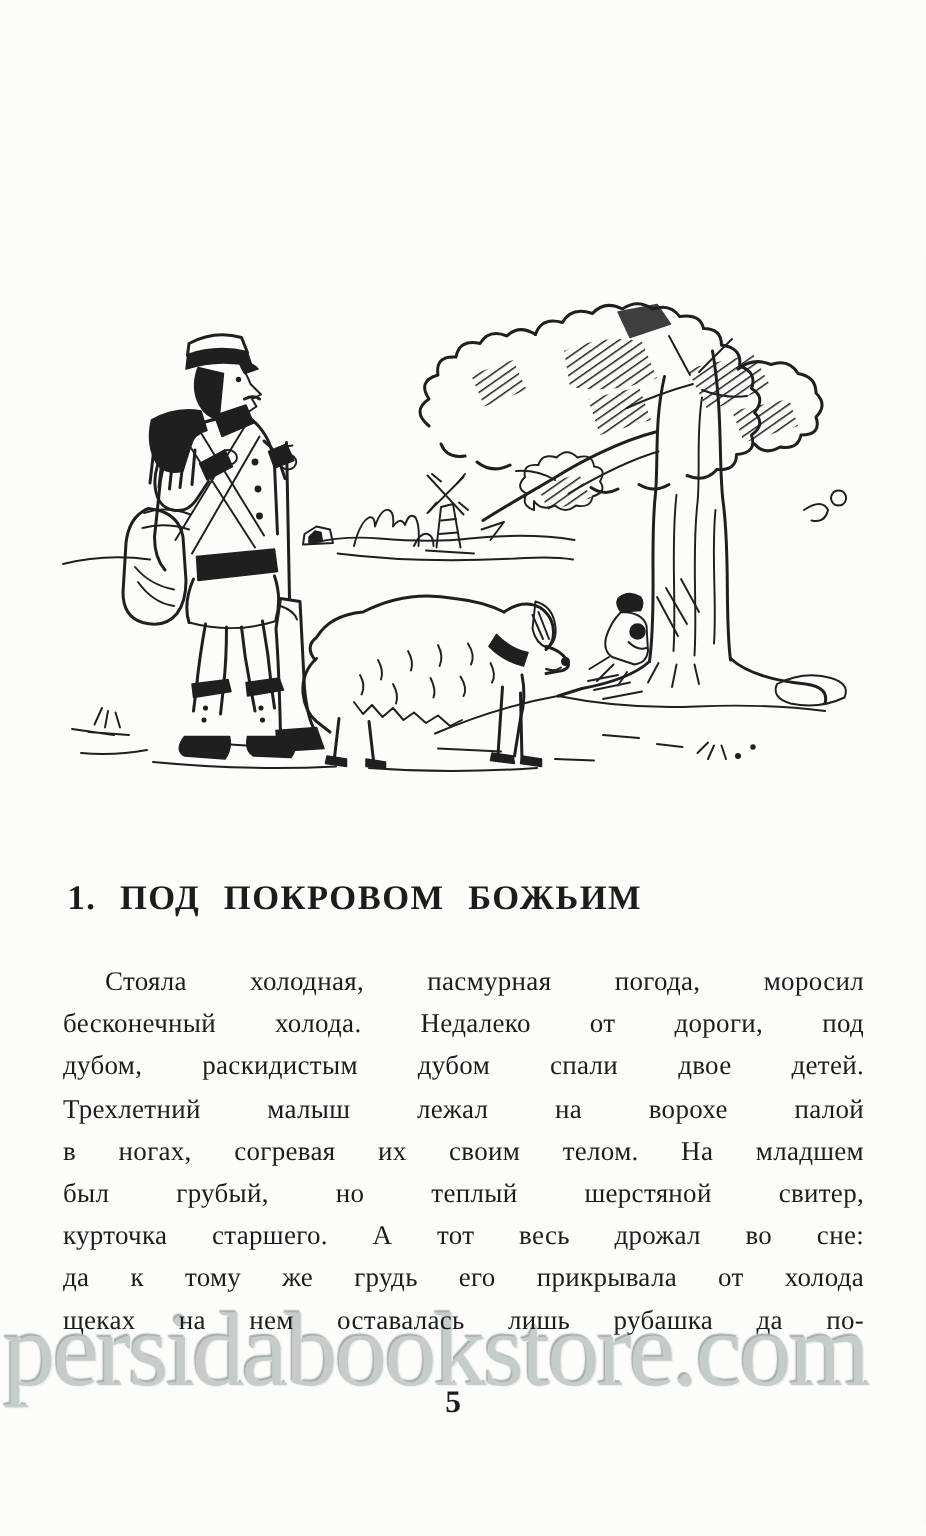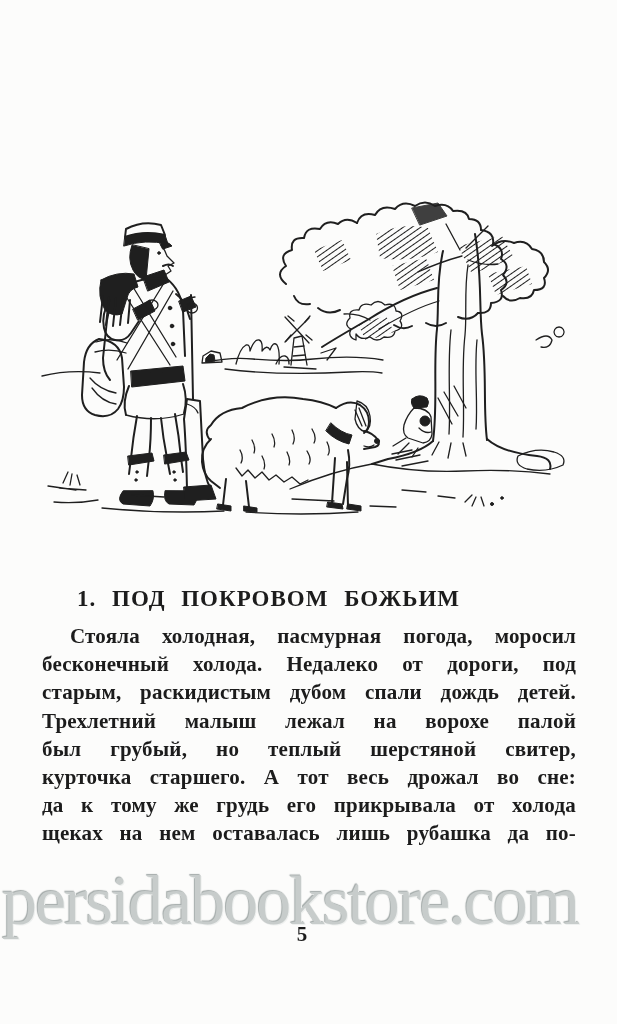--- a/index.html
+++ b/index.html
@@ -25,25 +25,25 @@
     stroke-linecap:round; stroke-linejoin:round;
   }
   .sk .thin  { stroke-width:1.3; }
   .sk .dark  { fill:#1f1f1f; stroke:#1f1f1f; stroke-width:1; }
   .sk .hatch { fill:url(#hatchp); stroke:none; }
   .sk .paper { fill:#fcfcfb; }
   .chapter-heading {
     position:absolute; left:45px; top:571px;
     font-size:23px; font-weight:bold;
     letter-spacing:1px; word-spacing:9px;
-    white-space:nowrap; z-index:2;margin-left:32px;
+    white-space:nowrap; z-index:2;
   }
   .body-text {
-    position:absolute; left:42px; top:622px; width:534px;
-    font-size:21px; font-weight:bold; line-height:28.2px;
+    position:absolute; left:42px; top:640px; width:534px;
+    font-size:18px; font-weight:normal; line-height:28.2px;
     letter-spacing:0.2px; z-index:2;
   }
   .line { text-align:justify; text-align-last:justify; }
   .line.indent { text-indent:28px; }
   .watermark {
     position:absolute; left:2px; top:866px; width:630px;
     font-size:70px; letter-spacing:-2px; line-height:70px;
     font-weight:normal; white-space:nowrap;
     color:#c7cccb;
     text-shadow:1px 1px 0 #eef0ef, -1px -1px 1px #a3aaa9;
@@ -205,22 +205,23 @@
     </svg>
   </div>
 
   <div class="watermark">persidabookstore.com</div>
 
   <h1 class="chapter-heading">1. ПОД ПОКРОВОМ БОЖЬИМ</h1>
 
   <div class="body-text">
     <div class="line indent">Стояла холодная, пасмурная погода, моросил</div>
     <div class="line">бесконечный холода. Недалеко от дороги, под</div>
-    <div class="line">старым, раскидистым дубом спали дождь детей.</div>
+    <div class="line">дубом, раскидистым дубом спали двое детей.</div>
     <div class="line">Трехлетний малыш лежал на ворохе палой</div>
+    <div class="line">в ногах, согревая их своим телом. На младшем</div>
     <div class="line">был грубый, но теплый шерстяной свитер,</div>
     <div class="line">курточка старшего. А тот весь дрожал во сне:</div>
     <div class="line">да к тому же грудь его прикрывала от холода</div>
     <div class="line">щеках на нем оставалась лишь рубашка да по-</div>
   </div>
 
   <div class="page-number">5</div>
 
 </div>
 

